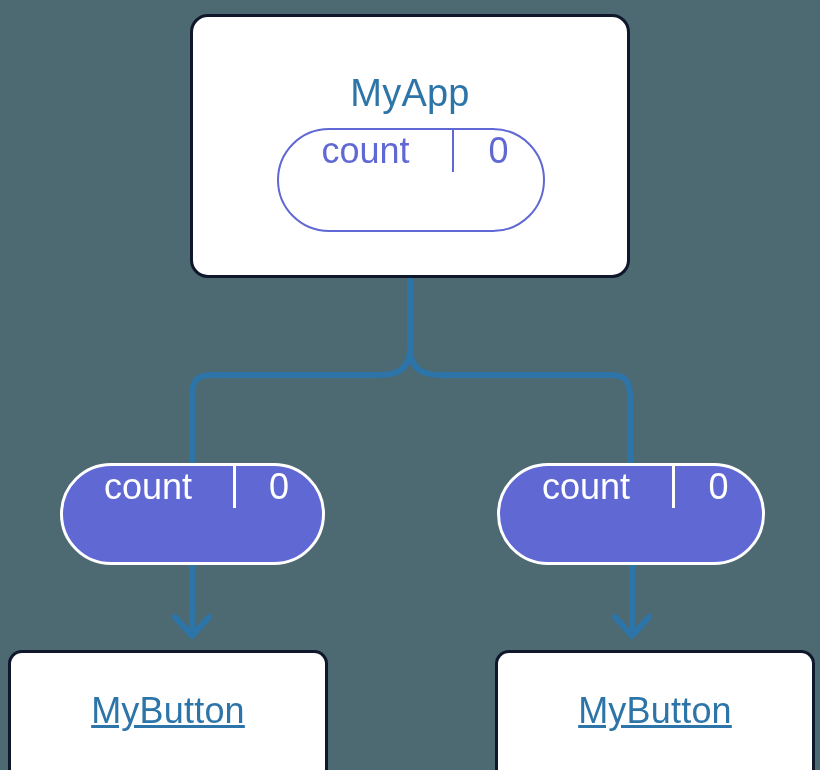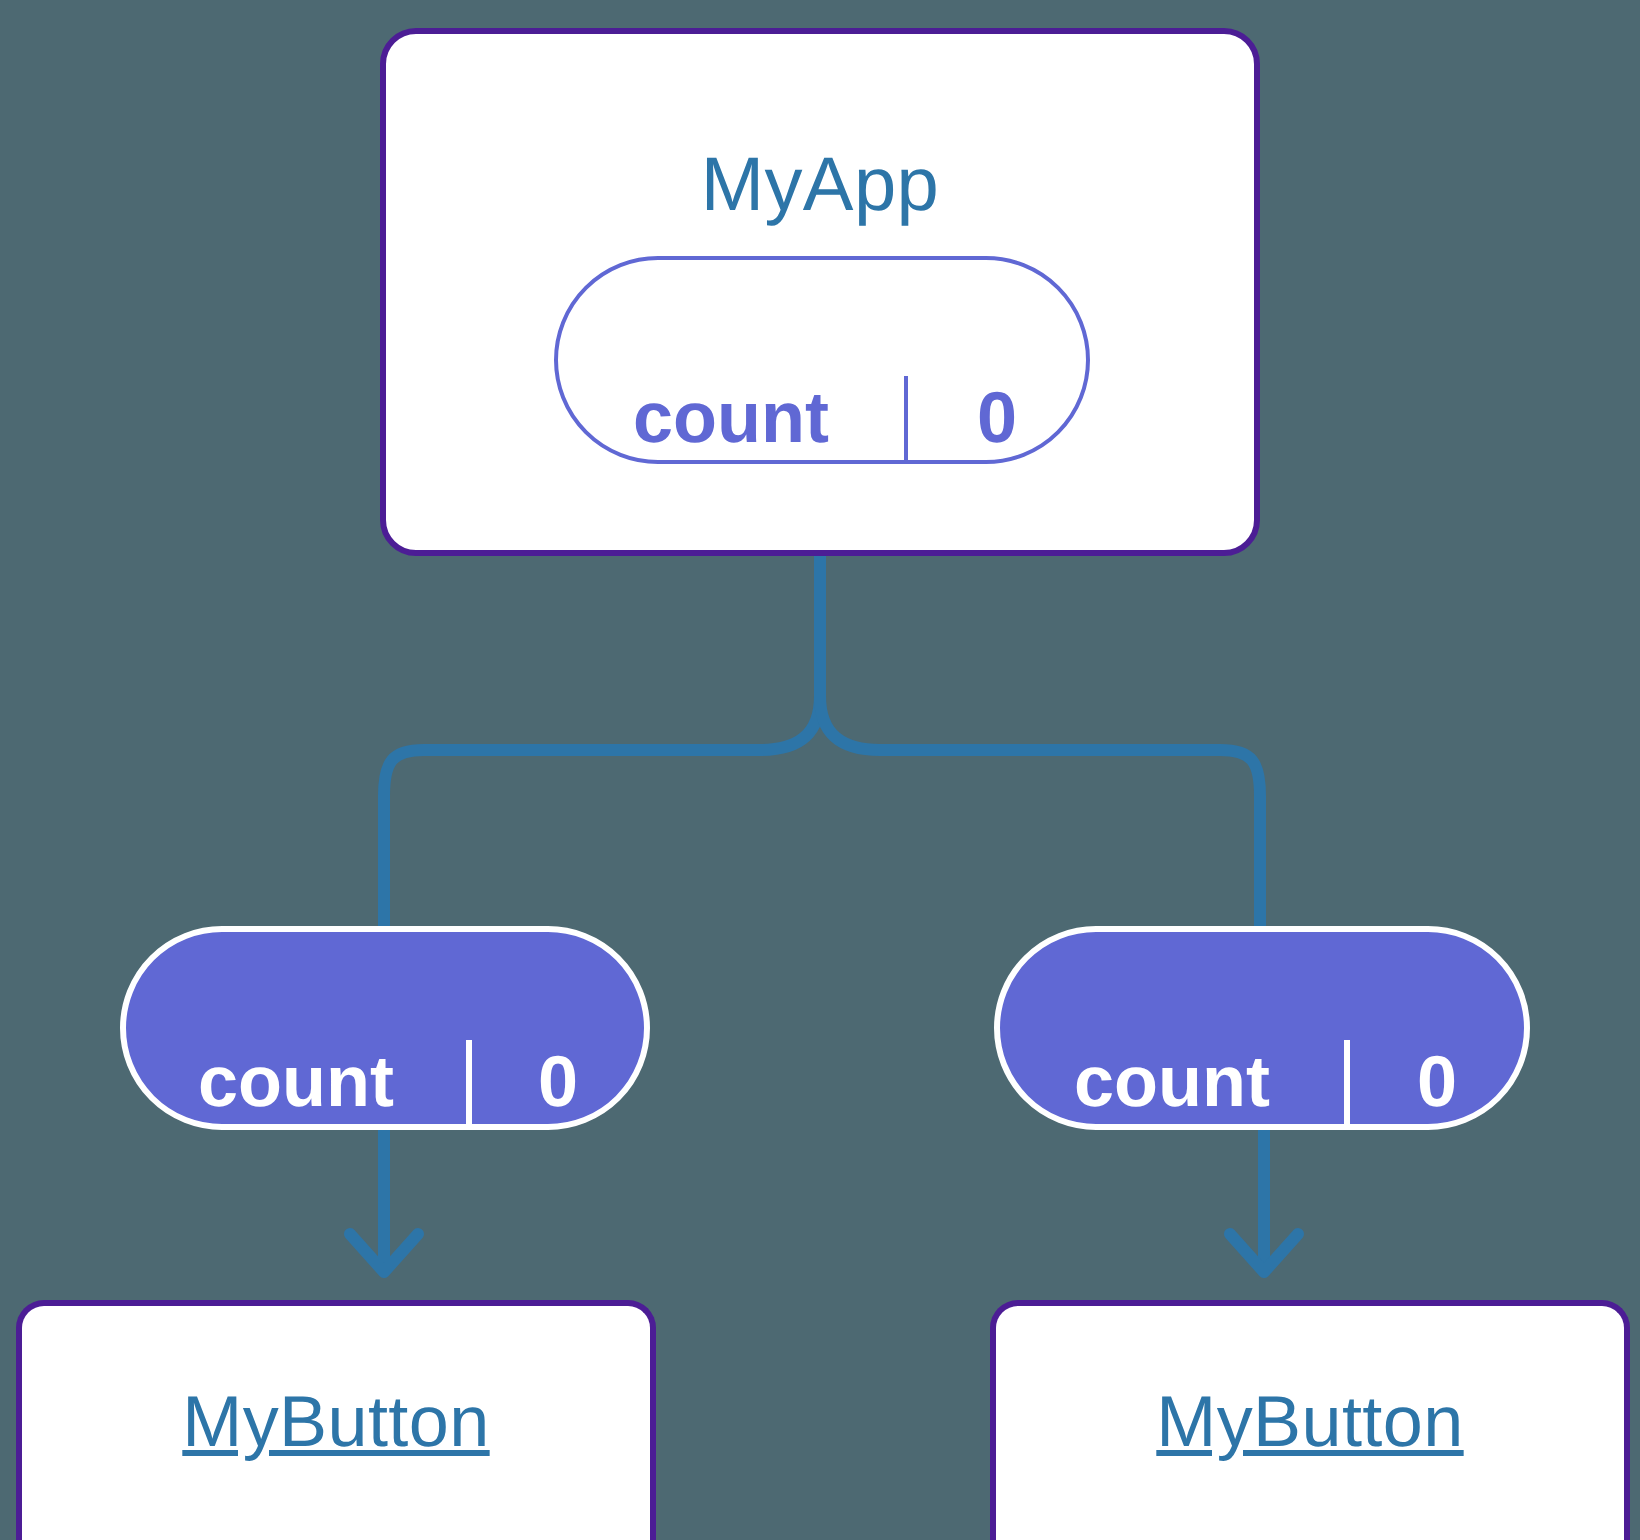--- a/index.html
+++ b/index.html
@@ -28,21 +28,21 @@
     top: 0;
     width: 820px;
     height: 770px;
     pointer-events: none;
   }
 
   
   .comp-box {
     position: absolute;
     background: #ffffff;
-    border: 3px solid #4c1d95;
+    border: 3px solid #0f172a;
     border-radius: 14px;
     box-sizing: border-box;
   }
   #myapp-box {
     left: 190px;
     top: 14px;
     width: 440px;
     height: 264px;
     border-radius: 18px;
   }
@@ -82,25 +82,24 @@
   .mybutton-title {
     top: 37px;
     font-size: 36px;
     text-decoration: underline;
   }
 
   
   .pill {
     position: absolute;
     display: flex;
-    align-items: flex-end;
+    align-items: flex-start;
     box-sizing: border-box;
     border-radius: 999px;
     overflow: hidden;
-    font-weight: bold;
   }
   .pill-key, .pill-val {
     display: flex;
     align-items: center;
     justify-content: center;
     font-size: 36px;
     font-family: "Liberation Sans", sans-serif;
     box-sizing: border-box;
   }
 

